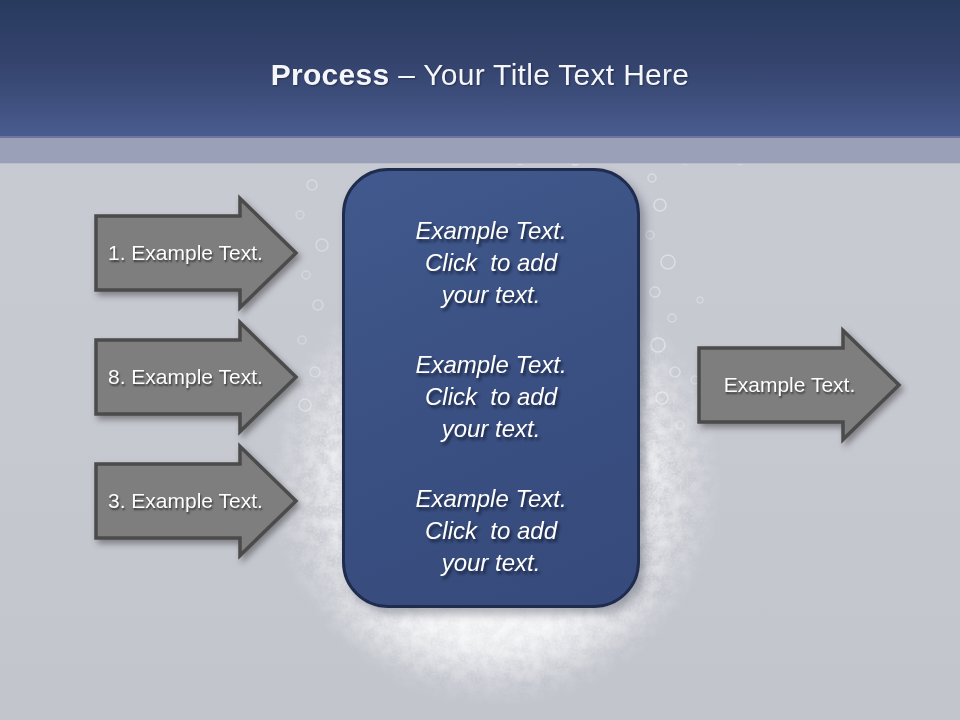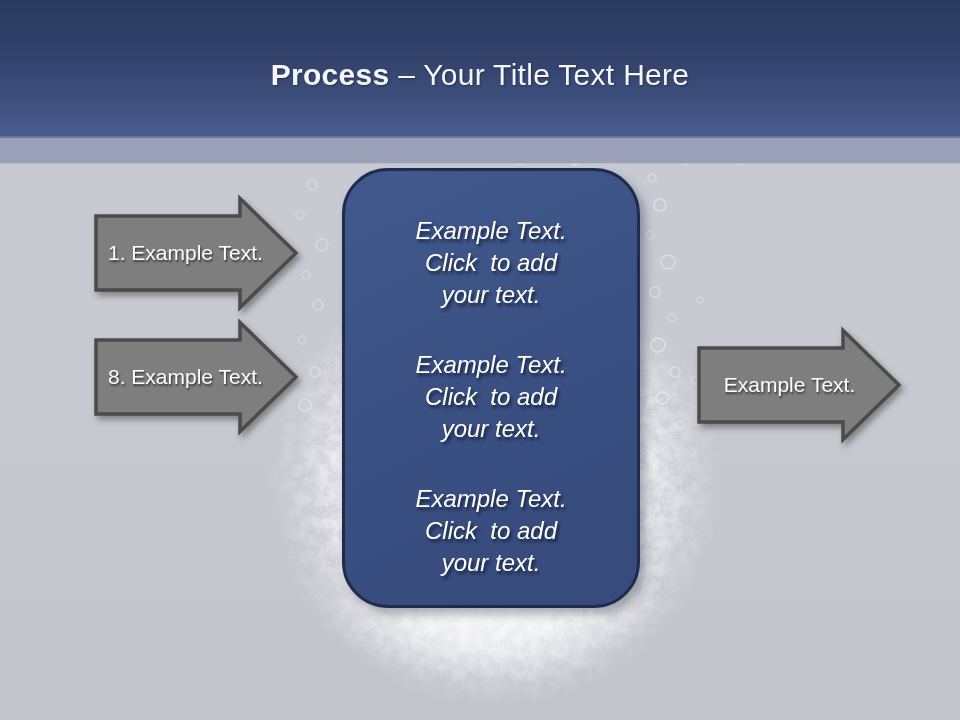--- a/index.html
+++ b/index.html
@@ -150,20 +150,26 @@
     <span class="arrow-label">1. Example Text.</span>
   </div>
 
   <div class="arrow arrow-left a2">
     <svg viewBox="0 0 205 114">
       <polygon points="2,20 146,20 146,2.5 202,57 146,111.5 146,94 2,94" fill="#7e7e7e" stroke="#4b4b4b" stroke-width="3.5"></polygon>
     </svg>
     <span class="arrow-label">8. Example Text.</span>
   </div>
 
+  <div class="arrow arrow-left a3">
+    <svg viewBox="0 0 205 114">
+      <polygon points="2,20 146,20 146,2.5 202,57 146,111.5 146,94 2,94" fill="#7e7e7e" stroke="#4b4b4b" stroke-width="3.5"></polygon>
+    </svg>
+    <span class="arrow-label">3. Example Text.</span>
+  </div>
 
   <div class="center-box">
     <div class="para">
       <div>Example Text.</div>
       <div>Click  to add</div>
       <div>your text.</div>
     </div>
     <div class="para">
       <div>Example Text.</div>
       <div>Click  to add</div>

